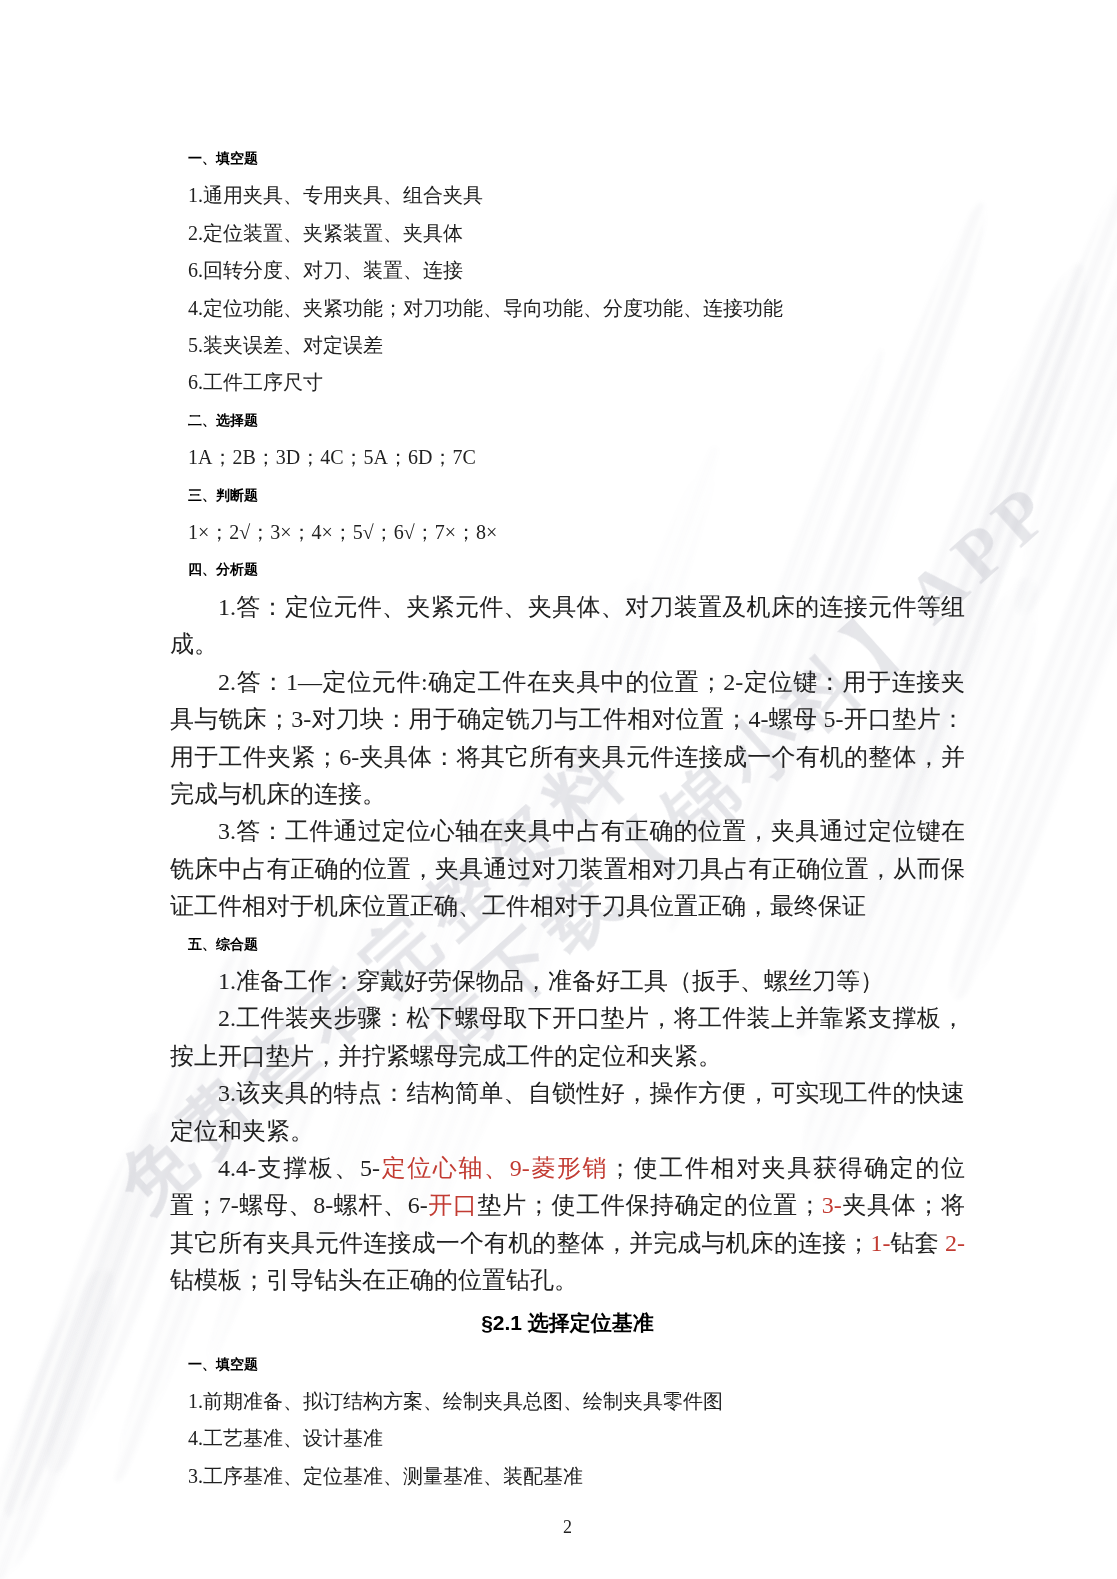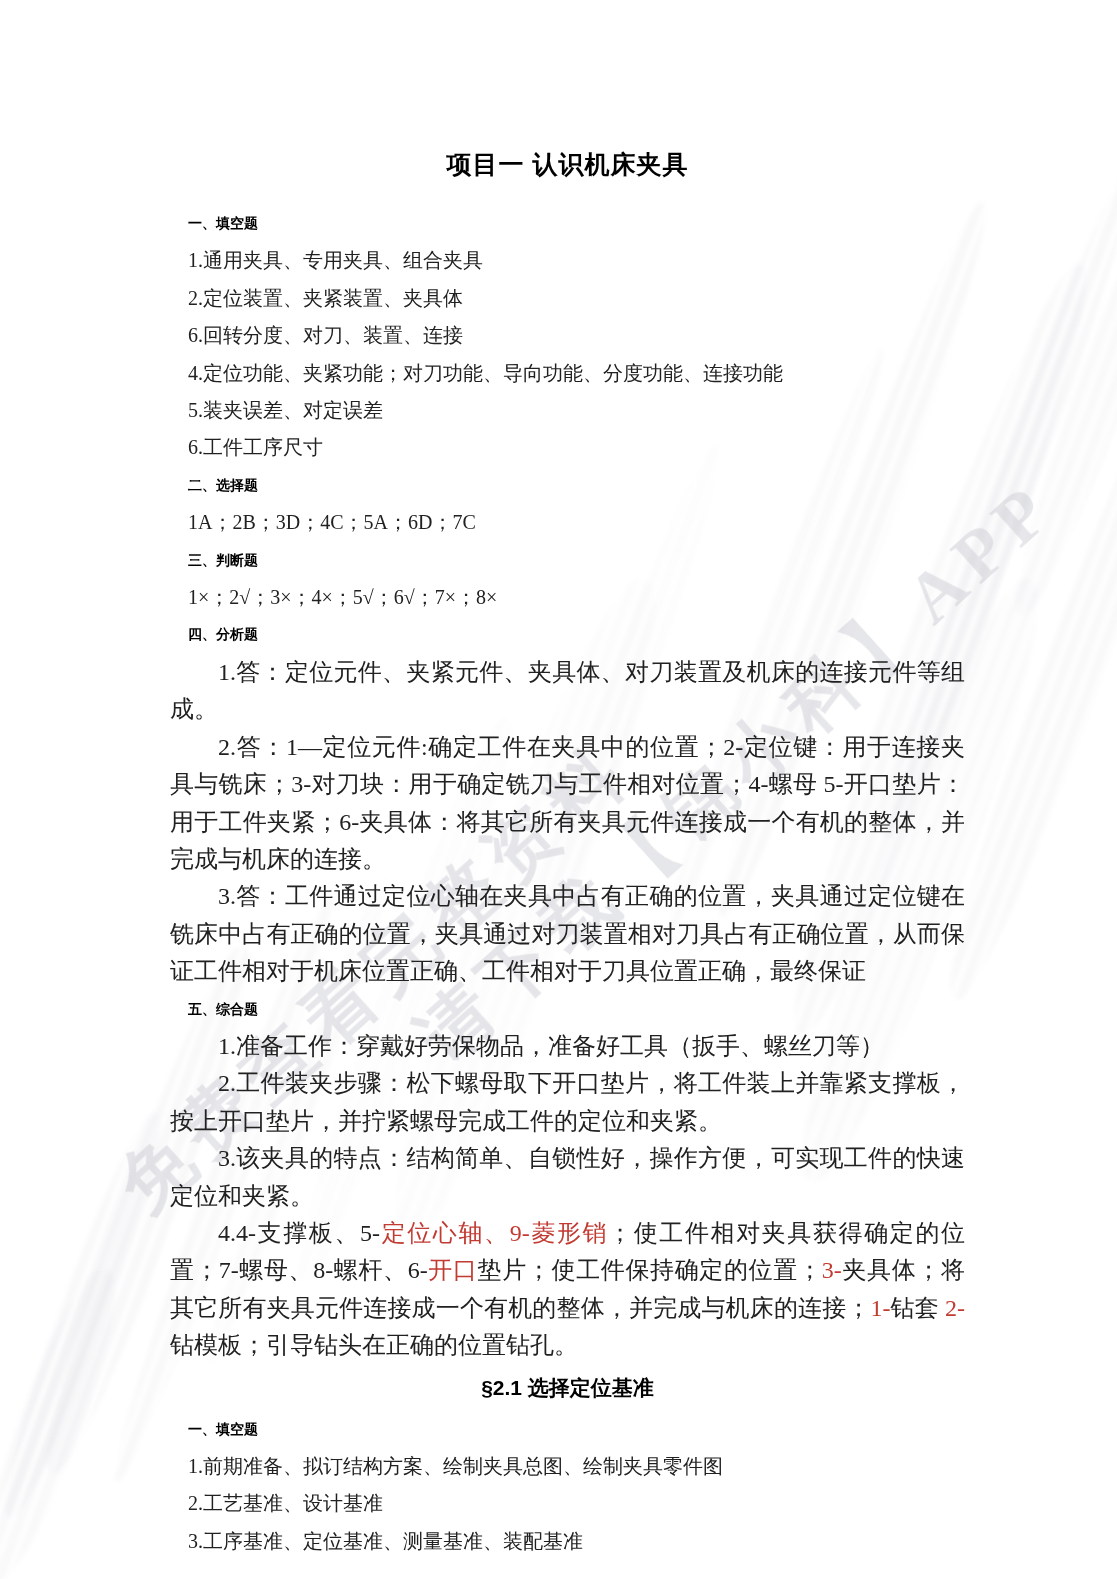--- a/index.html
+++ b/index.html
@@ -117,21 +117,20 @@
     <div class="wm-streak" style="left:60px; top:1100px; width:45px; height:430px; opacity:.55;"></div>
     <div class="wm-streak" style="left:285px; top:860px; width:25px; height:520px; opacity:.38;"></div>
     <div class="wm-streak" style="left:20px; top:1260px; width:60px; height:330px; opacity:.5;"></div>
 
     <div class="wm-text" style="left:130px; top:1150px;">免费查看完整资料</div>
     <div class="wm-text" style="left:430px; top:1000px;">请下载【锦小科】APP</div>
   </div>
 
   <div class="content">
 
-    <h1 class="doc-title">项目一 认识机床夹具</h1>
 
     <h2 class="sec-heading">一、填空题</h2>
     <p class="item">1.通用夹具、专用夹具、组合夹具</p>
     <p class="item">2.定位装置、夹紧装置、夹具体</p>
     <p class="item">6.回转分度、对刀、装置、连接</p>
     <p class="item">4.定位功能、夹紧功能；对刀功能、导向功能、分度功能、连接功能</p>
     <p class="item">5.装夹误差、对定误差</p>
     <p class="item">6.工件工序尺寸</p>
 
     <h2 class="sec-heading">二、选择题</h2>
@@ -148,18 +147,18 @@
     <h2 class="sec-heading">五、综合题</h2>
     <p class="para">1.准备工作：穿戴好劳保物品，准备好工具（扳手、螺丝刀等）</p>
     <p class="para">2.工件装夹步骤：松下螺母取下开口垫片，将工件装上并靠紧支撑板，按上开口垫片，并拧紧螺母完成工件的定位和夹紧。</p>
     <p class="para">3.该夹具的特点：结构简单、自锁性好，操作方便，可实现工件的快速定位和夹紧。</p>
     <p class="para"><span>4.4-支撑板、5-</span><span class="red">定位心轴、9-菱形销</span><span>；使工件相对夹具获得确定的位置；7-螺母、8-螺杆、6-</span><span class="red">开口</span><span>垫片；使工件保持确定的位置；</span><span class="red">3-</span><span>夹具体；将其它所有夹具元件连接成一个有机的整体，并完成与机床的连接；</span><span class="red">1-</span><span>钻套 </span><span class="red">2-</span><span>钻模板；引导钻头在正确的位置钻孔。</span></p>
 
     <h3 class="doc-subtitle">§2.1 选择定位基准</h3>
 
     <h2 class="sec-heading">一、填空题</h2>
     <p class="item">1.前期准备、拟订结构方案、绘制夹具总图、绘制夹具零件图</p>
-    <p class="item">2.工艺基准、设计基准</p>
+    <p class="item">4.工艺基准、设计基准</p>
     <p class="item">3.工序基准、定位基准、测量基准、装配基准</p>
 
     <div class="page-num">2</div>
   </div>
 </div>
 
 </body></html>

